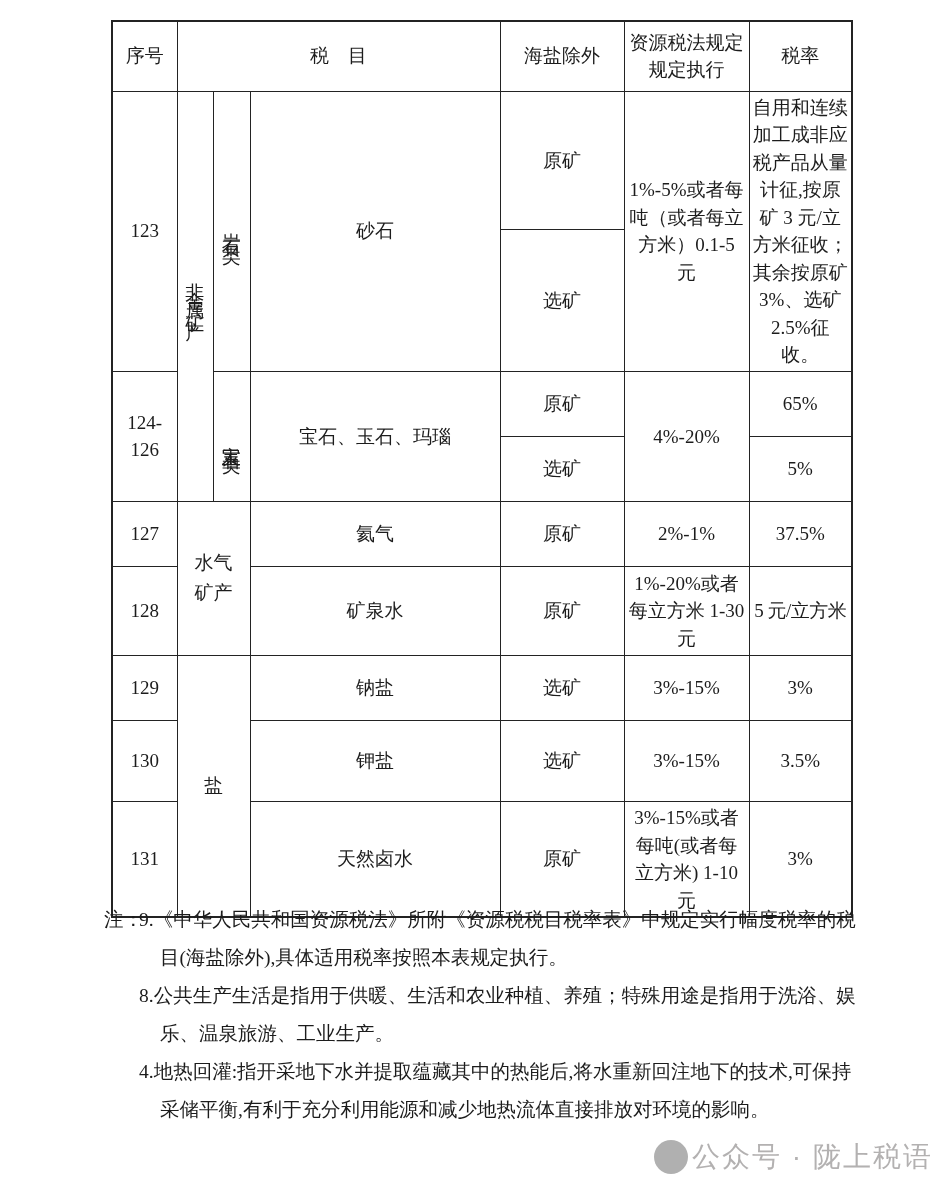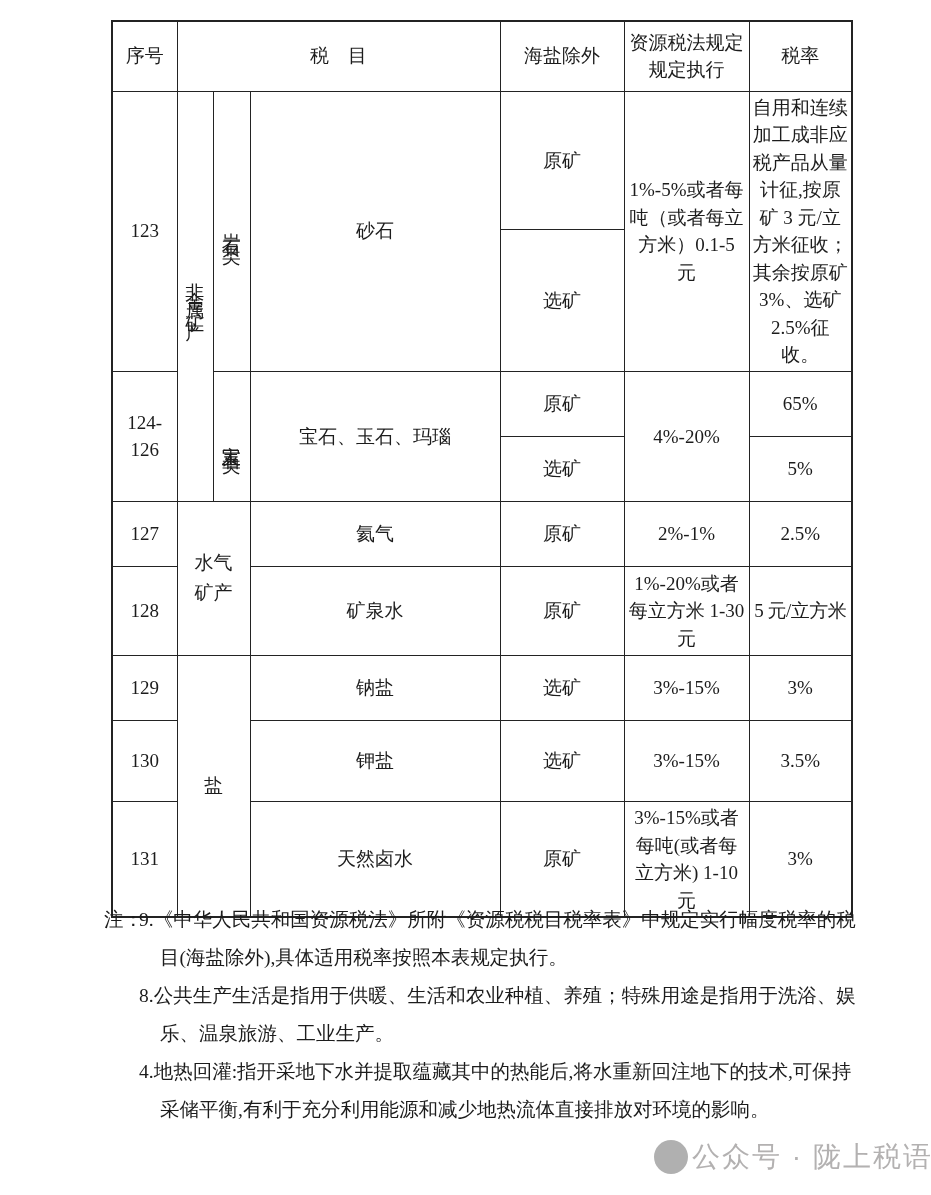--- a/index.html
+++ b/index.html
@@ -112,21 +112,21 @@
     <td>选矿</td>
     <td>5%</td>
   </tr>
 
   <tr style="height:65px">
     <td>127</td>
     <td colspan="2" rowspan="2"><span class="wrap2">水气矿产</span></td>
     <td>氦气</td>
     <td>原矿</td>
     <td>2%-1%</td>
-    <td>2.5%</td>
+    <td>37.5%</td>
   </tr>
 
   <tr style="height:89px">
     <td>128</td>
     <td>矿泉水</td>
     <td>原矿</td>
     <td class="range-cell">1%-20%或者每立方米 1-30 元</td>
     <td class="rate-tight">5 元/立方米</td>
   </tr>
 

